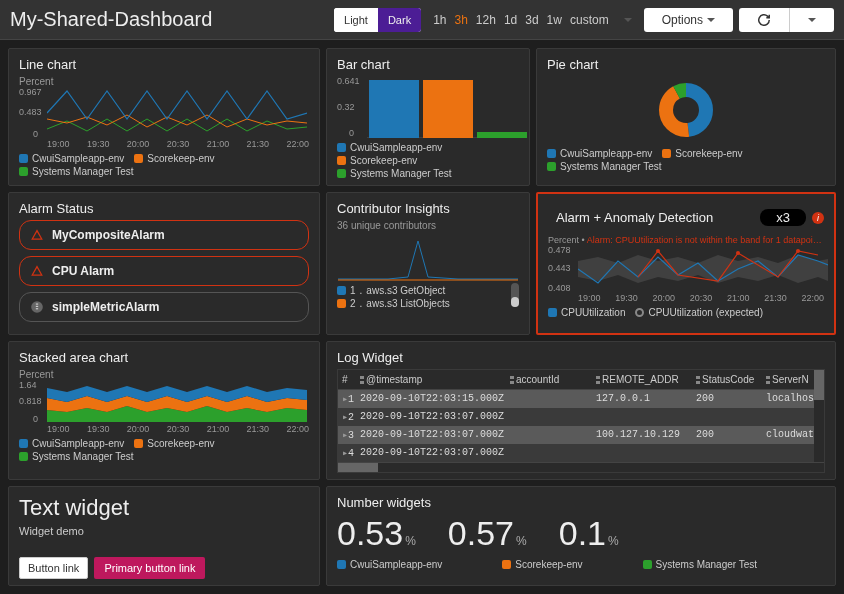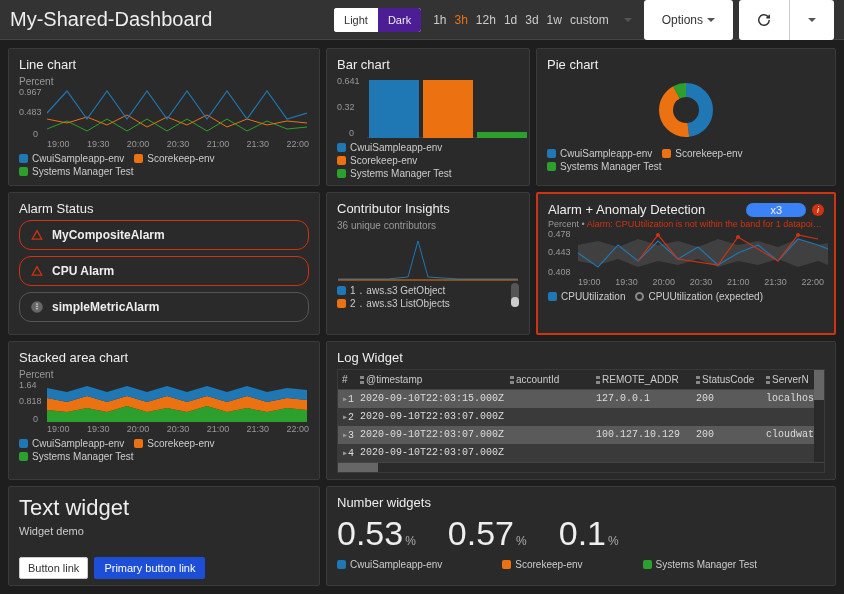--- a/index.html
+++ b/index.html
@@ -54,21 +54,21 @@
   font-size: 12px;
   cursor: pointer;
 }
 .time-link.active { color: #ec7211; }
 .time-custom { display:flex; align-items:center; gap:15px; }
 .hdr-btn {
   background: #fff;
   color: #333;
   border: none;
   border-radius: 3px;
-  height: 40px;
+  height: 24px;
   padding: 0 18px;
   font-size: 12px;
   cursor: pointer;
   display: flex;
   align-items: center;
   gap: 4px;
 }
 .hdr-btn-group { display:flex; margin-left:6px; }
 .hdr-btn-group .hdr-btn:first-child { border-radius: 3px 0 0 3px; border-right:1px solid #ccc;}
 .hdr-btn-group .hdr-btn:last-child { border-radius: 0 3px 3px 0; }
@@ -118,21 +118,21 @@
   font-weight: bold;
 }
 .alarm-item.red { border-color: #d13212; }
 .alarm-icon { width:14px; height:14px; }
 
 
 .anom {
   border: 2px solid #d13212;
 }
 .anom-head { display:flex; align-items:center; justify-content:space-between;}
-.anom-badge { background:#3b82f6; color:#eee; font-size:11px; border-radius:8px; padding:1px 24px;}
+.anom-badge { background:#000000; color:#eee; font-size:13px; border-radius:8px; padding:1px 16px;}
 .anom-info { width:12px;height:12px;border-radius:50%;background:#d13212;color:#fff;display:flex;align-items:center;justify-content:center;font-size:9px;font-style:italic;}
 .anom-alert-line { font-size:9px; color:#d13212; white-space:nowrap; overflow:hidden; text-overflow:ellipsis; margin:2px 0 2px;}
 .anom-alert-line .pfx { color:#999; }
 
 
 .log-table-wrap { border:1px solid #3a3a3a; font-size:10px; }
 .log-head, .log-row { display:grid; grid-template-columns: 18px 150px 86px 100px 70px 70px; }
 .log-head { background:#2a2a2a; border-bottom:1px solid #444;}
 .log-head > div { padding:4px 4px; display:flex; align-items:center; gap:2px; color:#ccc;}
 .sort-bars { display:inline-block; width:4px; height:8px; background:linear-gradient(#888 33%, transparent 33% 66%, #888 66%);}
@@ -142,21 +142,21 @@
 .log-row.light { background:#5a5a5a; }
 .row-caret { color:#999; }
 .hscroll { height:10px; background:#2a2a2a; position:relative; border-top:1px solid #444;}
 .hscroll-thumb { position:absolute; left:0; width:40px; height:100%; background:#666;}
 .vscroll { position:absolute; right:0; top:0; width:10px; bottom:10px; background:#2a2a2a;}
 .vscroll-thumb { position:absolute; top:0; width:100%; height:30px; background:#666;}
 
 
 .text-w-title { font-size:22px; color:#eee; margin-bottom:4px;}
 .btn-white { background:#fff; color:#333; border:1px solid #ccc; padding:4px 8px; font-size:11px; border-radius:2px; cursor:pointer;}
-.btn-blue { background:#1d4ed8; color:#fff; border:none; padding:5px 10px; font-size:11px; border-radius:2px; cursor:pointer;}
+.btn-blue { background:#be185d; color:#fff; border:none; padding:5px 10px; font-size:11px; border-radius:2px; cursor:pointer;}
 
 
 .num-row { display:flex; gap:32px; margin:4px 0 6px;}
 .num-big { font-size:34px; color:#eee; font-weight:300;}
 .num-unit { font-size:12px; color:#aaa; margin-left:2px;}
 
 
 svg { display:block; }
 .grid .span2 { grid-column: 2 / span 2; }
 
@@ -344,21 +344,21 @@
           </div>
       </div>
       <div style="width:8px;height:24px;background:#555;border-radius:4px;position:relative;">
         <div style="position:absolute;bottom:0;width:100%;height:10px;background:#ccc;border-radius:4px;"></div>
       </div>
     </div>
   </div>
 
   <div class="widget anom">
     <div class="anom-head">
-      <div class="w-title" style="margin:0">Alarm + Anomaly Detection</div>
+      <div class="w-title" style="margin:8px">Alarm + Anomaly Detection</div>
       <div style="display:flex;gap:6px;align-items:center;">
         <span class="anom-badge">x3</span>
         <span class="anom-info">i</span>
       </div>
     </div>
     <div class="anom-alert-line"><span class="pfx">Percent • </span><span>Alarm: CPUUtilization is not within the band for 1 datapoints w...</span></div>
     <div class="chart-body" style="height:44px;">
       <span class="ylab" style="top:-2px;left:0">0.478</span>
       <span class="ylab" style="top:16px;left:0">0.443</span>
       <span class="ylab" style="bottom:-2px;left:0">0.408</span>

